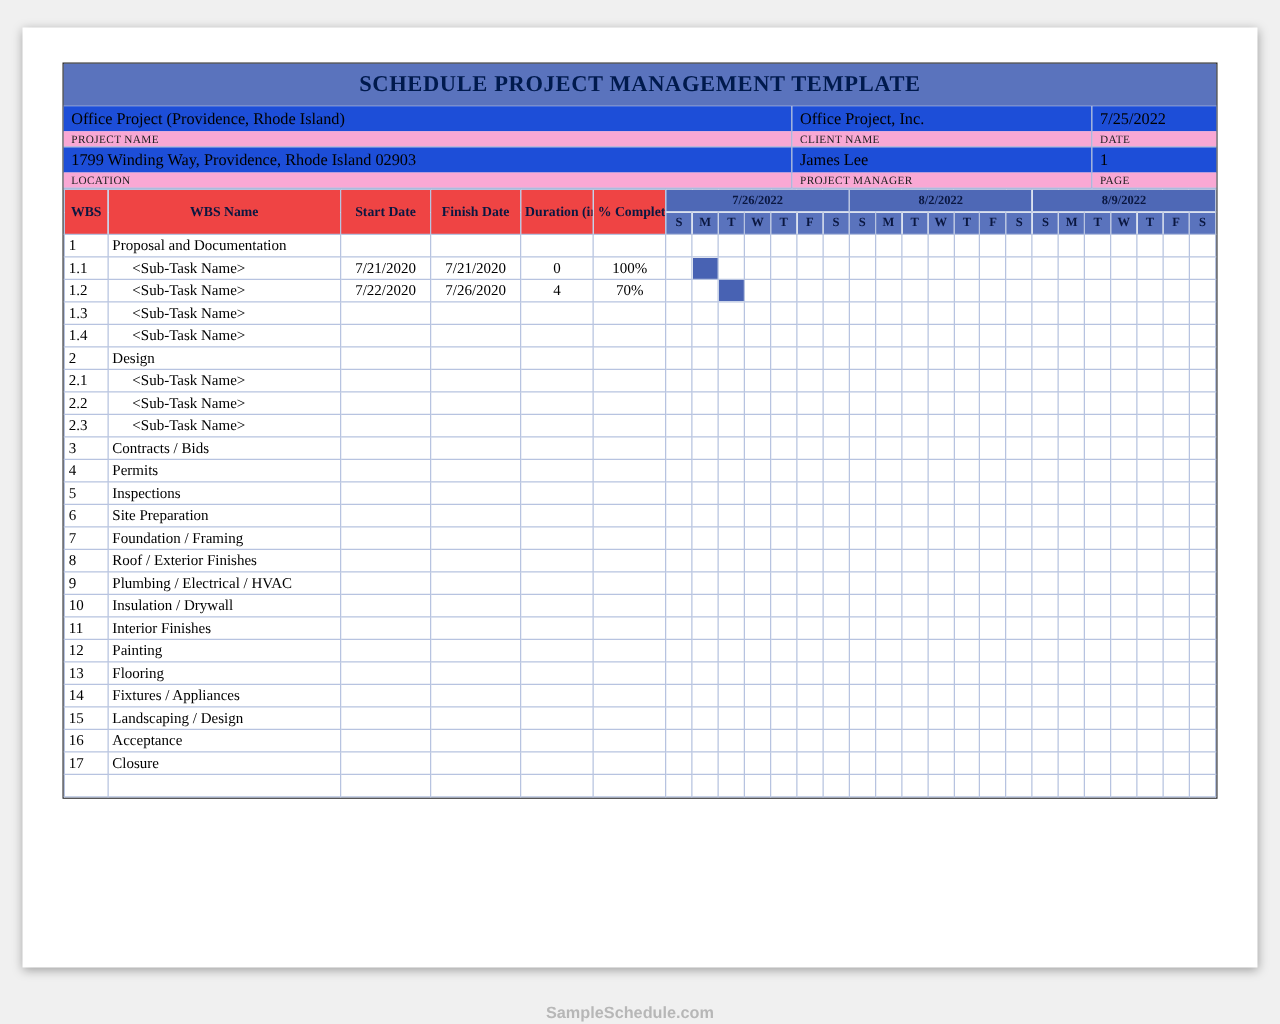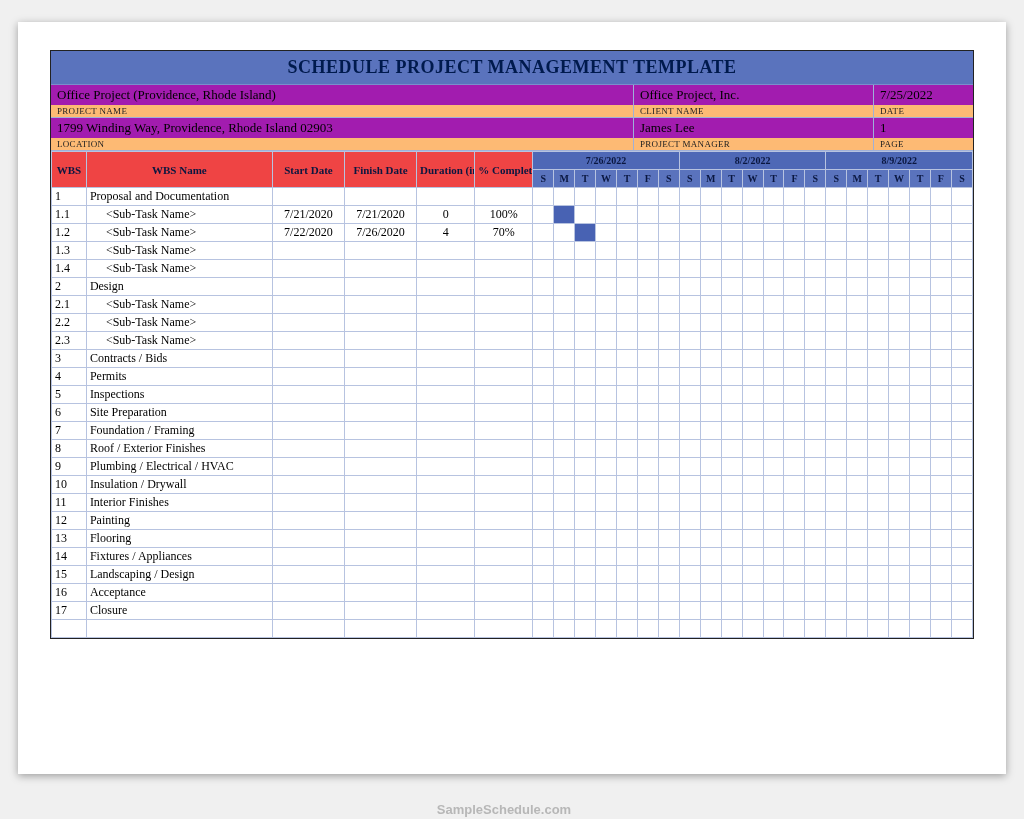--- a/index.html
+++ b/index.html
@@ -6,22 +6,22 @@
   .stage{width:1024px;height:819px;margin:4px auto;background:#f0f0f0;position:relative;box-sizing:border-box;padding:18px 18px 28px 18px}
   .paper{background:#fff;width:100%;height:752px;box-shadow:0 2px 8px rgba(0,0,0,.35);box-sizing:border-box;padding:28px 32px}
   .inner{border:1px solid #222;width:100%;box-sizing:border-box}
   .title-bar{background:#5a73bd;color:#001a4d;font-weight:bold;font-size:18px;text-align:center;padding:6px 0;letter-spacing:.5px;border-bottom:1px solid #7a8ecb;font-family:"Times New Roman",serif}
   .meta{display:flex;background:#cfd9ef}
   .meta-col{box-sizing:border-box}
   .meta-col.left{flex:1}
   .meta-col.mid{width:240px;border-left:1px solid #9fb0d8}
   .meta-col.right{width:100px;border-left:1px solid #9fb0d8}
   .mrow{border-bottom:1px solid #9fb0d8}
-  .mrow .val{background:#a21caf;padding:2px 6px;font-size:13px;min-height:16px}
-  .mrow .lab{background:#fdba74;padding:1px 6px;font-size:9px;letter-spacing:.3px;color:#222}
+  .mrow .val{background:#1d4ed8;padding:2px 6px;font-size:13px;min-height:16px}
+  .mrow .lab{background:#f9a8d4;padding:1px 6px;font-size:9px;letter-spacing:.3px;color:#222}
   .tbl{width:100%;border-collapse:collapse;table-layout:fixed}
   .tbl th,.tbl td{border:1px solid #b7c3e0;padding:1px 3px;font-size:12px;height:18px;box-sizing:border-box;overflow:hidden;white-space:nowrap}
   .tbl th{background:#ef4444;color:#0a1740;font-size:11px;font-weight:bold}
   .tbl th.wk{background:#4e68b6;color:#0a1740;font-size:10px;font-weight:bold;text-align:center}
   .tbl th.day{background:#5a73bd;font-size:10px;text-align:center;padding:0;color:#0a1740}
   .tbl td{background:#fff}
   .tbl td.wbs{width:28px}
   .tbl td.name{}
   .tbl td.date{text-align:center}
   .tbl td.num{text-align:center}

